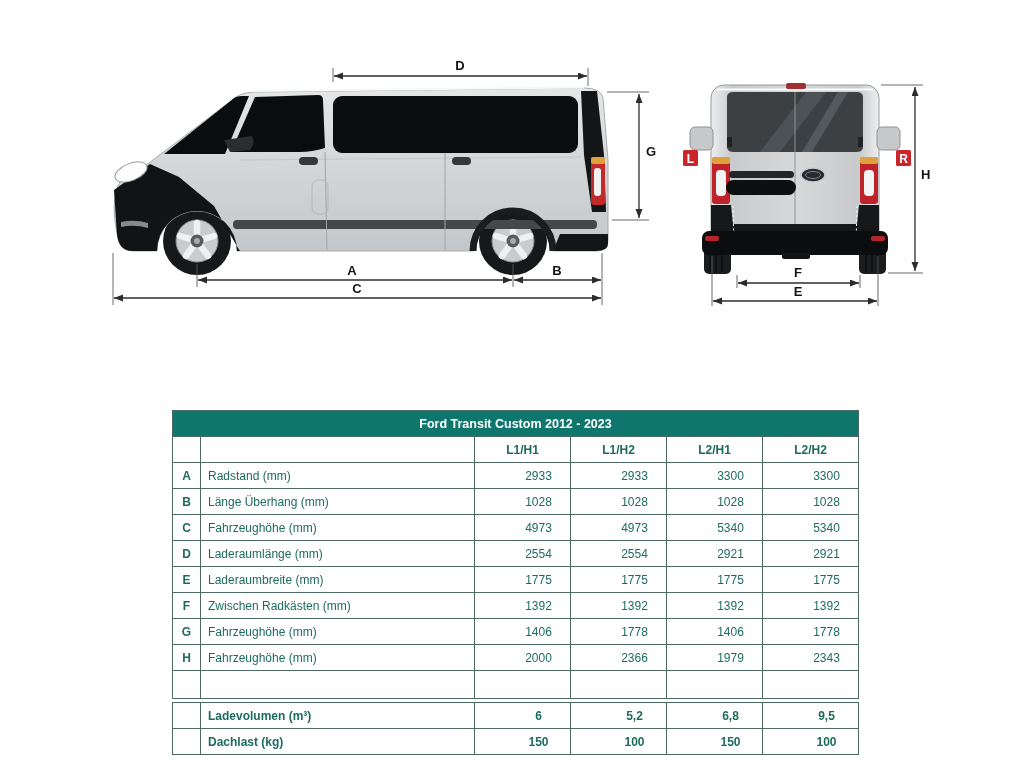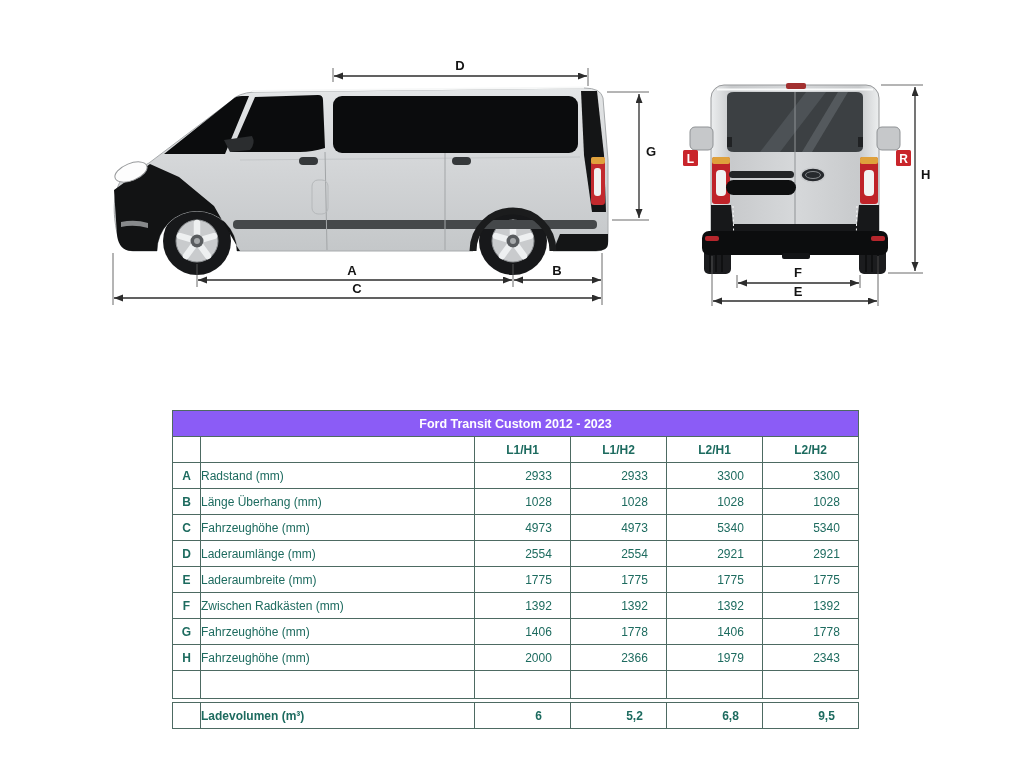--- a/index.html
+++ b/index.html
@@ -10,24 +10,24 @@
   .diagram-svg{position:absolute;top:0;left:0;}
   .dim-line{stroke:#2c2c2c;stroke-width:1.3;}
   .ext-line{stroke:#5a5a5a;stroke-width:0.9;}
   .dim-label{font:bold 13px "Liberation Sans", sans-serif;fill:#141414;}
   .plate-label{font:bold 12px "Liberation Sans", sans-serif;fill:#ffffff;}
 
   .tablewrap{position:absolute;left:172px;top:410px;width:686px;}
   table{border-collapse:collapse;table-layout:fixed;width:686px;
         color:#1d6b5f;font-size:12px;}
   td,th{border:1px solid #4d6a62;height:25px;padding:0;overflow:hidden;white-space:nowrap;}
-  th.tbl-title{background:#8b5cf6;color:#ffffff;font-size:12.5px;font-weight:bold;height:25px;}
+  th.tbl-title{background:#0f766e;color:#ffffff;font-size:12.5px;font-weight:bold;height:25px;}
   tr.colhead th{font-weight:bold;text-align:center;}
   td.key{text-align:center;font-weight:bold;width:28px;}
-  td.label{text-align:left;}
+  td.label{text-align:left;padding-left:7px;}
   td.val{text-align:center;padding-left:32px;}
   tr.empty td{height:27px;}
   table.volume{margin-top:3px;font-weight:bold;}
 </style>
 </head>
 <body>
 
 <svg class="diagram-svg" width="1024" height="340" viewBox="0 0 1024 340">
   <defs>
     <marker id="ar" markerUnits="userSpaceOnUse" markerWidth="10" markerHeight="8" refX="9" refY="3.5" orient="auto-start-reverse">
@@ -321,15 +321,23 @@
     </colgroup>
     <tbody>
       <tr>
         <td class="key"></td>
         <td class="label">Ladevolumen (m³)</td>
         <td class="val">6</td>
         <td class="val">5,2</td>
         <td class="val">6,8</td>
         <td class="val">9,5</td>
       </tr>
+      <tr>
+        <td class="key"></td>
+        <td class="label">Dachlast (kg)</td>
+        <td class="val">150</td>
+        <td class="val">100</td>
+        <td class="val">150</td>
+        <td class="val">100</td>
+      </tr>
     </tbody>
   </table>
 </div>
 
 </body></html>

